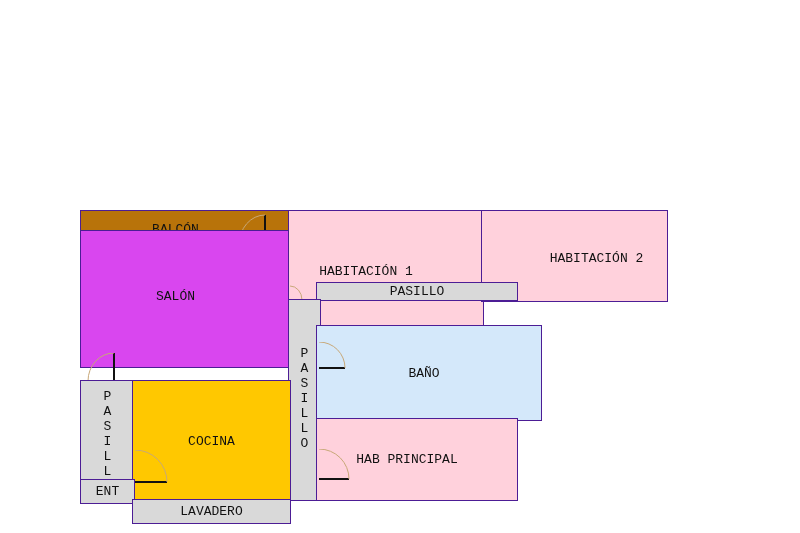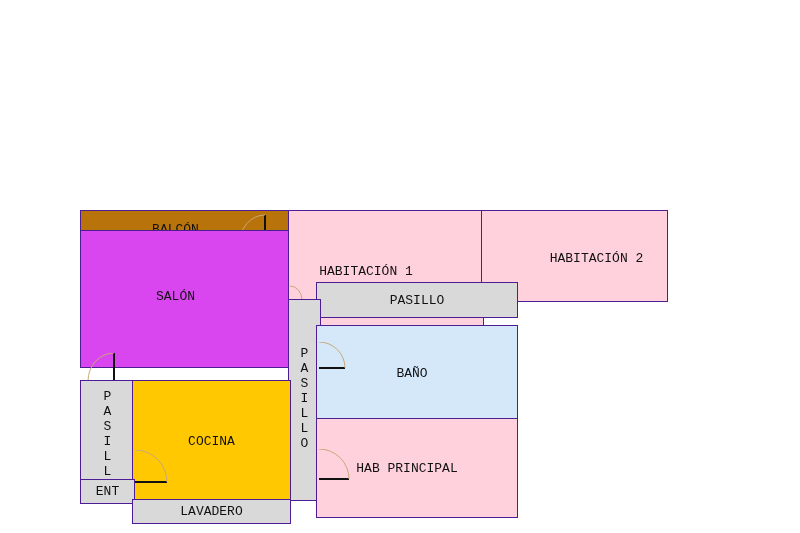--- a/index.html
+++ b/index.html
@@ -39,45 +39,45 @@
   <path d="M0 2 A12 14 0 0 1 12 16" stroke="#C8A878" stroke-width="1" fill="none"></path>
 </svg>
 
 <div class="room" style="left:481px;top:210px;width:187px;height:92px;background:#FFD1DC;">
   <span style="margin-top:4px;padding-left:44px;">HABITACIÓN 2</span>
 </div>
 <svg class="door" style="left:484px;top:284px;" width="14" height="16">
   <path d="M0 2 A12 14 0 0 1 12 16" stroke="#C8A878" stroke-width="1" fill="none"></path>
 </svg>
 
-<div class="room" style="left:316px;top:282px;width:202px;height:36px;background:#D9D9D9;">
+<div class="room" style="left:316px;top:282px;width:202px;height:19px;background:#D9D9D9;">
   <span>PASILLO</span>
 </div>
 
 <div class="room" style="left:288px;top:299px;width:33px;height:202px;background:#D9D9D9;align-items:flex-start;">
   <div class="vert-label" style="margin-top:46px;">
     <span>P</span>
     <span>A</span>
     <span>S</span>
     <span>I</span>
     <span>L</span>
     <span>L</span>
     <span>O</span>
   </div>
 </div>
 
-<div class="room" style="left:316px;top:325px;width:202px;height:96px;background:#D4E8FA;">
+<div class="room" style="left:316px;top:325px;width:226px;height:96px;background:#D4E8FA;">
   <span style="margin-right:10px;">BAÑO</span>
 </div>
 <svg class="door" style="left:319px;top:342px;" width="28" height="28">
   <path d="M0 26 L26 26" stroke="#111" stroke-width="2" fill="none"></path>
   <path d="M0 0 A26 26 0 0 1 26 26" stroke="#C8A878" stroke-width="1" fill="none"></path>
 </svg>
 
-<div class="room" style="left:316px;top:418px;width:202px;height:100px;background:#FFD1DC;">
+<div class="room" style="left:316px;top:418px;width:202px;height:83px;background:#FFD1DC;">
   <span style="margin-right:20px;">HAB PRINCIPAL</span>
 </div>
 <svg class="door" style="left:319px;top:449px;" width="32" height="32">
   <path d="M0 30 L30 30" stroke="#111" stroke-width="2" fill="none"></path>
   <path d="M0 0 A30 30 0 0 1 30 30" stroke="#C8A878" stroke-width="1" fill="none"></path>
 </svg>
 
 <div class="room" style="left:80px;top:380px;width:55px;height:122px;background:#D9D9D9;">
   <div class="vert-label">
     <span>P</span>

